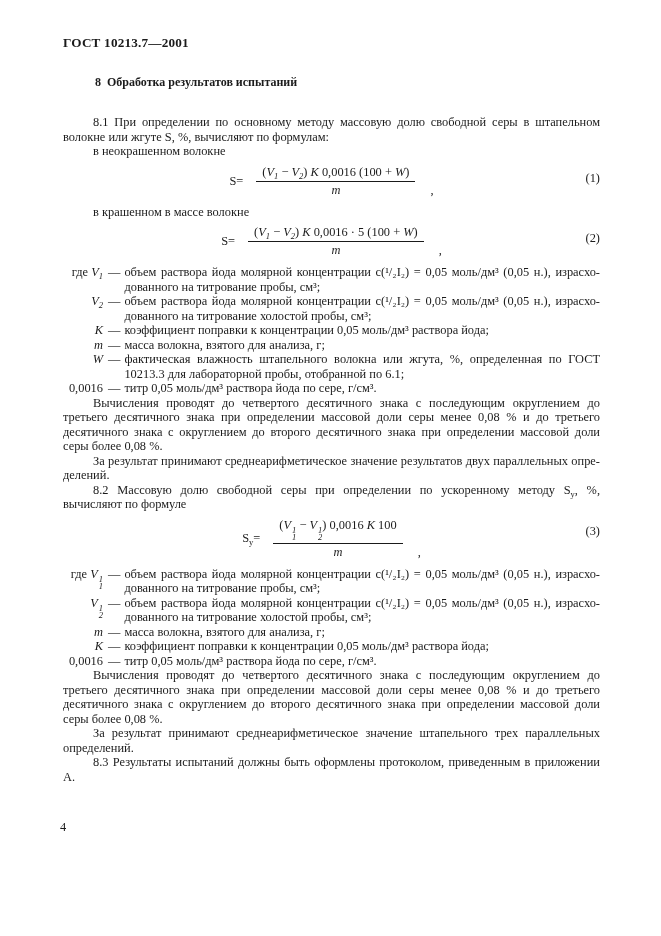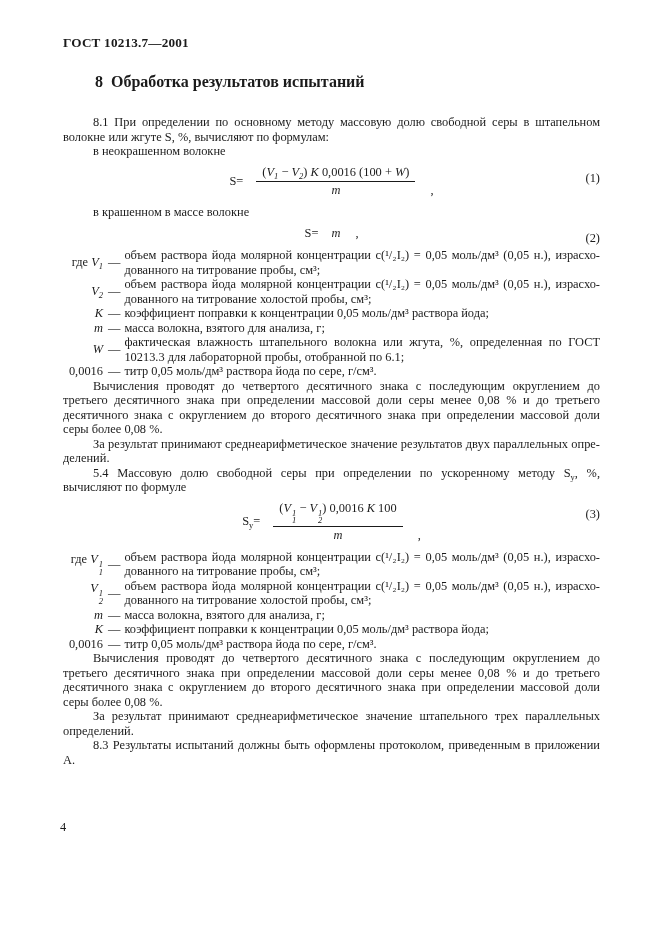--- a/index.html
+++ b/index.html
@@ -19,21 +19,21 @@
     left:63px;top:36px;
     width:537px;
   }
   .doc-number{
     font-weight:bold;
     font-size:13.2px;
     letter-spacing:0.2px;
   }
   .section-heading{
     font-weight:bold;
-    font-size:16px;
+    font-size:12px;
     margin:24px 0 0 32px;
   }
   .para{
     margin:0;
     text-indent:30px;
     text-align:justify;
   }
   .para.first{margin-top:26px;}
   .it{font-style:italic;}
   sub{font-size:8.5px;vertical-align:-3px;line-height:0;}
@@ -48,21 +48,21 @@
     margin:6px 0 7px 0;
     line-height:15px;
   }
   .formula{display:inline-flex;align-items:center;}
   .frac{display:inline-block;text-align:center;margin:0 13px;}
   .frac .num{display:block;border-bottom:1px solid #1a1a1a;padding:0 6px 1px 6px;}
   .frac .den{display:block;padding-top:1px;}
   .f-suffix{align-self:flex-end;padding-left:2px;}
   .f-tag{position:absolute;right:0;top:6px;}
   .defs{margin:0;}
-  .def-row{display:flex;align-items:center;}
+  .def-row{display:flex;}
   .def-head{flex:none;width:40px;text-align:right;white-space:nowrap;}
   .def-dash{flex:none;padding:0 4px 0 5px;}
   .def-desc{flex:1;text-align:justify;}
   .page-number{
     position:absolute;left:60px;top:820px;
   }
 </style>
 </head>
 <body>
 
@@ -81,20 +81,21 @@
             <span class="num"><span>(</span><span class="it">V<sub>1</sub></span><span> − </span><span class="it">V<sub>2</sub></span><span>) </span><span class="it">K</span><span> 0,0016 (100 + </span><span class="it">W</span><span>)</span></span>
             <span class="den"><span class="it">m</span></span>
           </span><span class="f-suffix">,</span></span>
       <span class="f-tag">(1)</span>
     </div>
 
     <p class="para">в крашенном в массе волокне</p>
 
     <div class="formula-row">
       <span class="formula"><span>S</span> = <span class="frac">
+            <span class="num"><span>(</span><span class="it">V<sub>1</sub></span><span> − </span><span class="it">V<sub>2</sub></span><span>) </span><span class="it">K</span><span> 0,0016 · 5 (100 + </span><span class="it">W</span><span>)</span></span>
             <span class="den"><span class="it">m</span></span>
           </span><span class="f-suffix">,</span></span>
       <span class="f-tag">(2)</span>
     </div>
 
     <div class="defs">
         <div class="def-row">
           <span class="def-head">где <span class="it">V<sub>1</sub></span></span>
           <span class="def-dash">—</span>
           <span class="def-desc">объем раствора йода молярной концентрации c(¹/₂I₂) = 0,05 моль/дм³ (0,05 н.),  израсхо­дованного на титрование пробы, см³;</span>
@@ -122,21 +123,21 @@
         <div class="def-row">
           <span class="def-head"><span>0,0016</span></span>
           <span class="def-dash">—</span>
           <span class="def-desc">титр 0,05 моль/дм³ раствора йода по сере,  г/см³.</span>
         </div>
       </div>
 
     <p class="para">Вычисления проводят до четвертого десятичного знака с последующим округлением до третьего десятичного знака при определении массовой доли серы менее 0,08 % и до третьего десятичного знака с округлением до второго десятичного знака при определении массовой доли серы более 0,08 %.</p>
     <p class="para">За результат принимают среднеарифметическое значение результатов двух параллельных опре­делений.</p>
 
-    <p class="para"><span>5.4 Массовую долю свободной серы при определении по ускоренному методу S</span><sub>у</sub><span>, %, вычисляют по формуле</span></p>
+    <p class="para"><span>8.2 Массовую долю свободной серы при определении по ускоренному методу S</span><sub>у</sub><span>, %, вычисляют по формуле</span></p>
 
     <div class="formula-row">
       <span class="formula"><span>S<sub>у</sub></span> = <span class="frac">
             <span class="num"><span>(</span><span class="it">V<span class="supsub">
                   <span>1</span>
                   <span>1</span>
                 </span></span><span> − </span><span class="it">V<span class="supsub">
                   <span>1</span>
                   <span>2</span>
                 </span></span><span>) 0,0016 </span><span class="it">K</span><span> 100</span></span>

